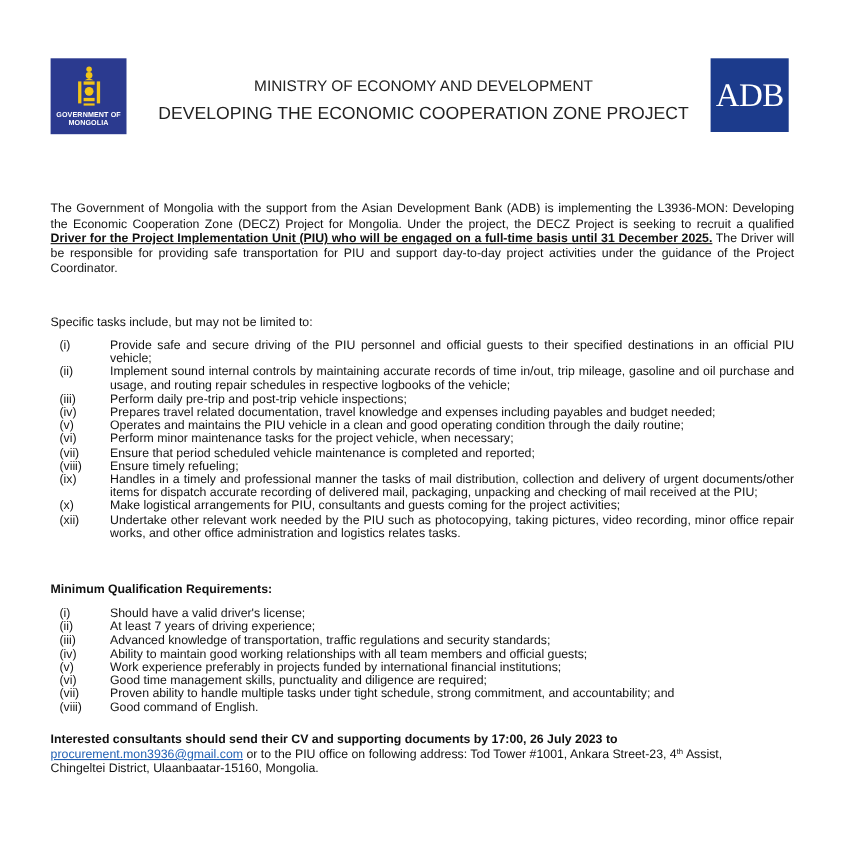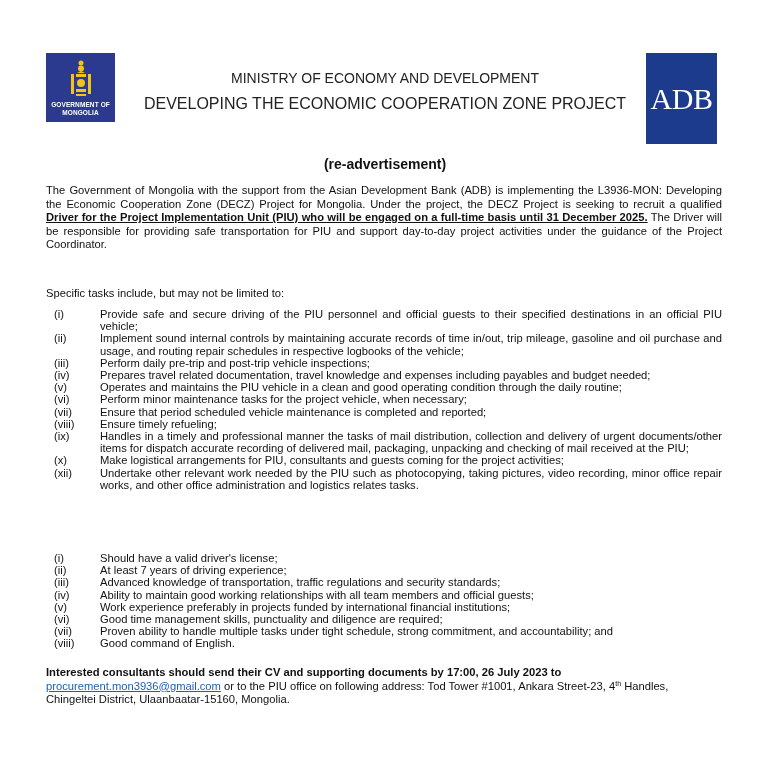--- a/index.html
+++ b/index.html
@@ -6,21 +6,21 @@
   body { width: 768px; height: 771px; position: relative; overflow: hidden;
          font-family: "Liberation Sans", sans-serif; color: #111; }
   .page { position: absolute; left: 0; top: 0; width: 768px; height: 771px; }
 
   .logo-gov { position: absolute; left: 46px; top: 53px; width: 69px; height: 69px;
               background: #2b3a8f; display: flex; flex-direction: column; align-items: center; }
   .logo-gov .soyombo { margin-top: 7px; width: 26px; height: 38px; }
   .logo-gov .gov-text { color: #fff; font-size: 6.5px; font-weight: bold; line-height: 8px;
                         text-align: center; margin-top: 3px; letter-spacing: 0.1px; }
 
-  .logo-adb { position: absolute; left: 646px; top: 53px; width: 71px; height: 91px;
+  .logo-adb { position: absolute; left: 646px; top: 53px; width: 71px; height: 67px;
               background: #1c3b8c; display: flex; align-items: center; justify-content: center; }
   .logo-adb span { color: #fff; font-family: "Liberation Serif", serif; font-size: 30px; letter-spacing: -0.5px; }
 
   .hdr { position: absolute; left: 130px; width: 510px; text-align: center; }
   .hdr1 { top: 70px; font-size: 14px; color: #222; }
   .hdr2 { top: 95px; font-size: 16px; color: #222; }
   .title { top: 130px; font-size: 15px; font-weight: bold; }
   .subtitle { top: 156px; font-size: 14px; font-weight: bold; }
 
   .body { position: absolute; left: 46px; width: 676px; font-size: 11.2px; line-height: 13.6px; }
@@ -64,21 +64,20 @@
       <div>MONGOLIA</div>
     </div>
   </div>
 
   <div class="logo-adb">
     <span>ADB</span>
   </div>
 
   <div class="hdr hdr1">MINISTRY OF ECONOMY AND DEVELOPMENT</div>
   <div class="hdr hdr2">DEVELOPING THE ECONOMIC COOPERATION ZONE PROJECT</div>
-  <div class="hdr subtitle">(re-advertisement)</div>
 
   <div class="body intro">
     <span>The Government of Mongolia with the support from the Asian Development Bank (ADB) is implementing the L3936-MON: Developing the Economic Cooperation Zone (DECZ) Project for Mongolia. Under the project, the DECZ Project is seeking to recruit a qualified </span><u>Driver for the Project Implementation Unit (PIU) who will be engaged on a full-time basis until 31 December 2025.</u><span> The Driver will be responsible for providing safe transportation for PIU and support day-to-day project activities under the guidance of the Project Coordinator.</span>
   </div>
 
   <div class="body specific">Specific tasks include, but may not be limited to:</div>
 
   <div class="list tasks" id="tasks-list">
       <div class="item">
         <span class="num">(i)</span>
@@ -119,20 +118,21 @@
       <div class="item">
         <span class="num">(x)</span>
         <span class="txt">Make logistical arrangements for PIU, consultants and guests coming for the project activities;</span>
       </div>
       <div class="item">
         <span class="num">(xii)</span>
         <span class="txt">Undertake other relevant work needed by the PIU such as photocopying, taking pictures, video recording, minor office repair works, and other office administration and logistics relates tasks.</span>
       </div>
     </div>
 
+  <div class="body h-min">Minimum Qualification Requirements:</div>
 
   <div class="list reqs" id="reqs-list">
       <div class="item">
         <span class="num">(i)</span>
         <span class="txt">Should have a valid driver's license;</span>
       </div>
       <div class="item">
         <span class="num">(ii)</span>
         <span class="txt">At least 7 years of driving experience;</span>
       </div>
@@ -157,16 +157,16 @@
         <span class="txt">Proven ability to handle multiple tasks under tight schedule, strong commitment, and accountability; and</span>
       </div>
       <div class="item">
         <span class="num">(viii)</span>
         <span class="txt">Good command of English.</span>
       </div>
     </div>
 
   <div class="body closing">
     <div class="b">Interested consultants should send their CV and supporting documents by 17:00, 26 July 2023 to</div>
-    <div><a href="#">procurement.mon3936@gmail.com</a><span> or to the PIU office on following address: Tod Tower #1001, Ankara Street-23, 4</span><sup>th</sup><span> Handles,</span></div>
+    <div><a href="#">procurement.mon3936@gmail.com</a><span> or to the PIU office on following address: Tod Tower #1001, Ankara Street-23, 4</span><sup>th</sup><span> Assist,</span></div>
     <div>Chingeltei District, Ulaanbaatar-15160, Mongolia.</div>
   </div>
 </div>
 
 </body></html>

